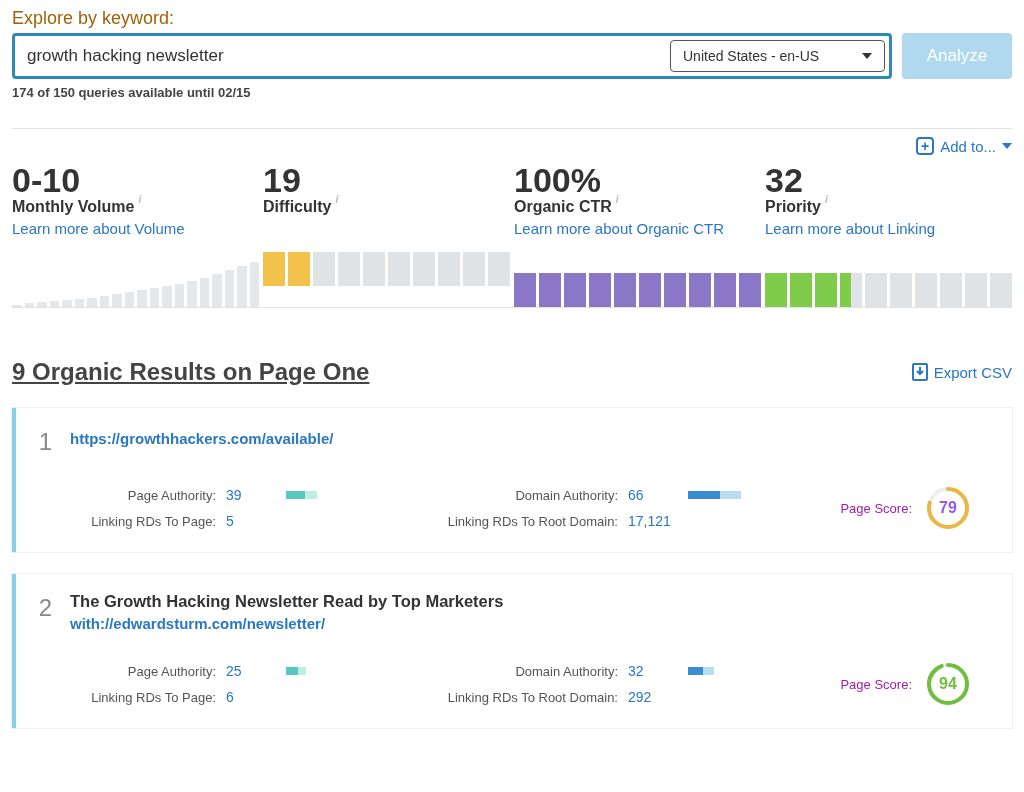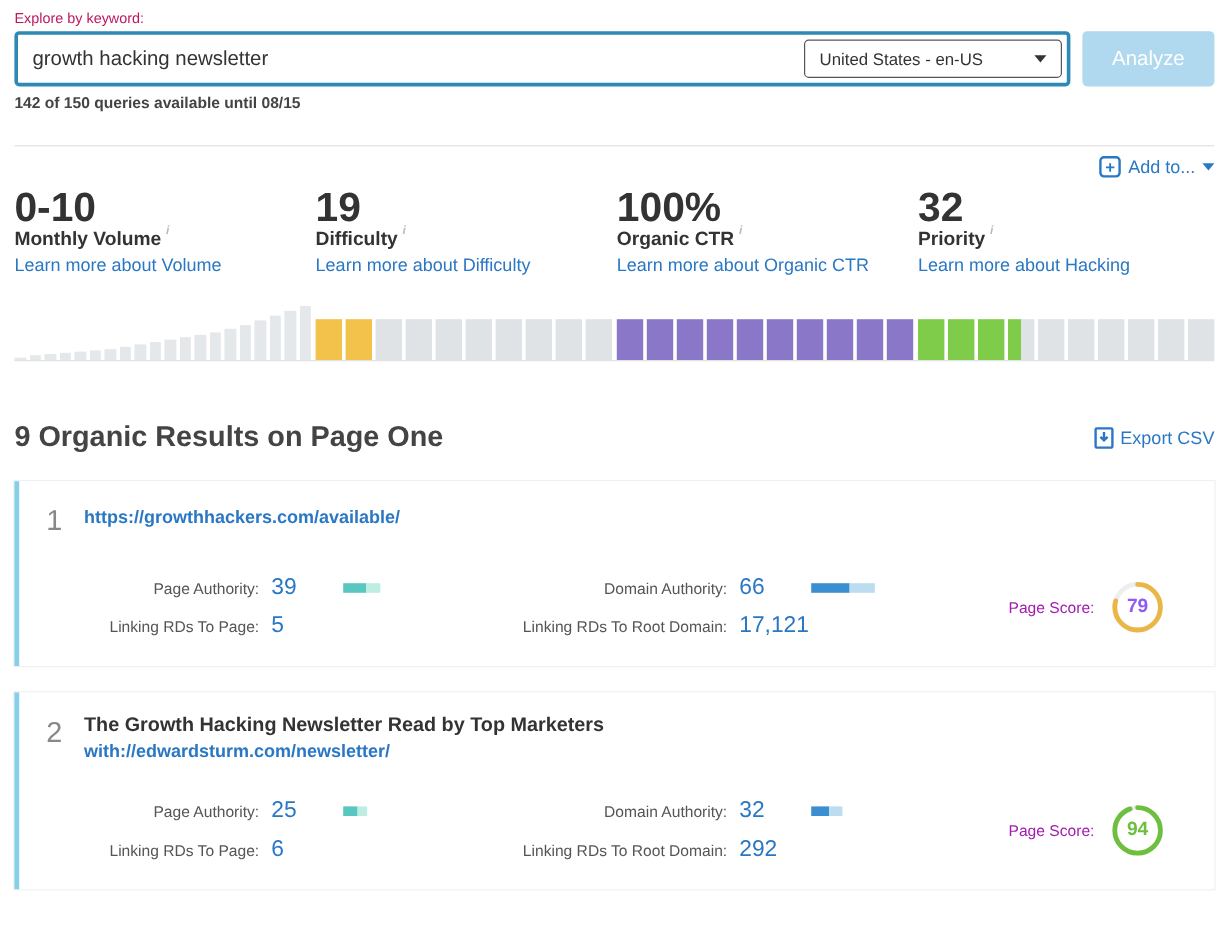--- a/index.html
+++ b/index.html
@@ -1,17 +1,17 @@
 <!DOCTYPE html>
 <html><head>
 <meta charset="utf-8">
 <style>
   * { box-sizing: border-box; margin: 0; padding: 0; }
   body { font-family: -apple-system, BlinkMacSystemFont, "Segoe UI", Helvetica, Arial, sans-serif; color: #333; background:#fff; padding: 8px 12px; }
-  .label { font-size: 12px; color: #be185d; margin-bottom: 4px; }
+  .label { font-size: 18px; color: #a16207; margin-bottom: 4px; }
   .search-row { display: flex; gap: 10px; align-items: stretch; }
   .search-container { flex: 1; display: flex; border: 3px solid #2f89b5; border-radius: 4px; padding: 4px; }
   .search-input { flex: 1; border: none; outline: none; font-size: 17px; padding: 6px 8px; color:#333; }
   .locale-select { width: 215px; border: 1px solid #555; border-radius: 4px; padding: 0 12px; display:flex; align-items:center; justify-content:space-between; font-size:14px; cursor:pointer; background:#fff; }
   .analyze-btn { width: 110px; background: #b0d8ee; color: #fff; border-radius: 4px; border:none; font-size: 17px; font-weight:500; cursor:pointer; }
   .quota { font-size: 13px; font-weight:600; color:#444; margin-top:6px; }
   .divider { height:1px; background:#e2e2e2; margin-top:28px; }
 
   .addto-row { display:flex; justify-content:flex-end; margin-top:8px; }
   .addto { display:flex; align-items:center; gap:6px; color:#2a77c4; font-size:15px; cursor:pointer; font-weight:500; }
@@ -28,38 +28,38 @@
   .bars.uniform .b { height:34px; }
   .volume-bars .b { background:#e4e8ea; }
   .volume-bars .b:nth-child(1){height:2px}.volume-bars .b:nth-child(2){height:4px}.volume-bars .b:nth-child(3){height:5px}.volume-bars .b:nth-child(4){height:6px}.volume-bars .b:nth-child(5){height:7px}.volume-bars .b:nth-child(6){height:8px}.volume-bars .b:nth-child(7){height:9px}.volume-bars .b:nth-child(8){height:11px}.volume-bars .b:nth-child(9){height:13px}.volume-bars .b:nth-child(10){height:15px}.volume-bars .b:nth-child(11){height:17px}.volume-bars .b:nth-child(12){height:19px}.volume-bars .b:nth-child(13){height:21px}.volume-bars .b:nth-child(14){height:23px}.volume-bars .b:nth-child(15){height:26px}.volume-bars .b:nth-child(16){height:29px}.volume-bars .b:nth-child(17){height:33px}.volume-bars .b:nth-child(18){height:37px}.volume-bars .b:nth-child(19){height:41px}.volume-bars .b:nth-child(20){height:45px}
   .bars.uniform.diff .b.on { background:#f2c24b; }
   .bars.uniform.ctr  .b.on { background:#8b77c8; }
   .bars.uniform.pri  .b.on { background:#7fcb4a; }
   .bars.uniform.pri  .b.partial { background: linear-gradient(to right,#7fcb4a 50%,#dfe3e6 50%); }
   .metrics-divider { height:1px; background:#e2e2e2; margin-top:0; }
 
   .results-head { display:flex; justify-content:space-between; align-items:center; margin-top:50px; }
-  .results-title { font-size:24px; font-weight:700; color:#444; }
+  .results-title { font-size:24px; font-weight:700; color:#444;text-decoration:underline; }
   .export { display:flex; align-items:center; gap:6px; color:#2a77c4; font-size:15px; cursor:pointer; }
   .export-icon { width:16px; height:18px; border:2px solid #2a77c4; border-radius:2px; display:flex; align-items:center; justify-content:center; }
   .export-icon svg { display:block; }
 
   .result-card { border-left:4px solid #86cfe8; background:#fff; margin-top:22px; padding:18px 18px 22px 10px; box-shadow: 0 0 0 1px #eef1f3; }
   .card-top { display:flex; gap:18px; }
   .rank { font-size:24px; color:#888; width:26px; text-align:right; padding-top:2px;}
   .title-block { flex:1; }
   .r-title { font-size:16.5px; font-weight:700; color:#333; }
   .r-url { font-size:15px; font-weight:600; color:#2a77c4; margin-top:4px; cursor:pointer; }
-  .stats-row { display:flex; margin-top:30px; align-items:center; }
+  .stats-row { display:flex; margin-top:30px; align-items:center;gap:12px; }
   .stat-col { display:flex; flex-direction:column; gap:10px; }
   .stat-line { display:flex; align-items:center; gap:10px; }
   .stat-label { font-size:13px; color:#555; text-align:right; }
   .labels-a { width:190px; }
   .labels-b { width:210px; }
-  .stat-val { font-size:19px; color:#2a77c4; font-weight:500; width:50px; }
+  .stat-val { font-size:14px; color:#2a77c4; font-weight:500; width:50px; }
   .mini-bar { width:80px; height:8px; background:transparent; position:relative; }
   .mini-bar .seg1 { position:absolute; left:0; top:0; height:100%; background:#57c7c0; }
   .mini-bar .seg2 { position:absolute; top:0; height:100%; background:#bdeee1; }
   .mini-bar.blue .seg1 { background:#3b8fd0; }
   .mini-bar.blue .seg2 { background:#bcdcef; }
   .page-score { margin-left:auto; display:flex; align-items:center; gap:14px; padding-right:24px;}
   .page-score .pslabel { font-size:13px; color:#a21caf; }
   .ring { width:44px; height:44px; position:relative; }
   .ring svg { transform: rotate(-90deg); }
   .ring .num { position:absolute; inset:0; display:flex; align-items:center; justify-content:center; font-size:16px; font-weight:600; }
@@ -73,21 +73,21 @@
 <div class="search-row">
   <div class="search-container">
     <input class="search-input" value="growth hacking newsletter" style="">
     <div class="locale-select">
       <span>United States - en-US</span>
       <span class="caret-down"></span>
     </div>
   </div>
   <button class="analyze-btn">Analyze</button>
 </div>
-<div class="quota">142 of 150 queries available until 08/15</div>
+<div class="quota">174 of 150 queries available until 02/15</div>
 
 <div class="divider"></div>
 
 <div class="addto-row">
   <div class="addto">
     <span class="plusbox">+</span>
     <span>Add to...</span>
     <span class="caret-down blue"></span>
   </div>
 </div>
@@ -122,21 +122,20 @@
         <div class="b"></div>
         <div class="b"></div>
     </div>
   </div>
   <div class="metric">
     <div class="value">19</div>
     <div class="mlabel">
         <span>Difficulty</span>
         <span class="info-i">i</span>
       </div>
-    <div class="learn">Learn more about Difficulty</div>
     <div class="bars uniform diff">
       <div class="b on"></div>
         <div class="b on"></div>
         <div class="b"></div>
         <div class="b"></div>
         <div class="b"></div>
         <div class="b"></div>
         <div class="b"></div>
         <div class="b"></div>
         <div class="b"></div>
@@ -162,21 +161,21 @@
         <div class="b on"></div>
         <div class="b on"></div>
     </div>
   </div>
   <div class="metric">
     <div class="value">32</div>
     <div class="mlabel">
         <span>Priority</span>
         <span class="info-i">i</span>
       </div>
-    <div class="learn">Learn more about Hacking</div>
+    <div class="learn">Learn more about Linking</div>
     <div class="bars uniform pri">
       <div class="b on"></div>
         <div class="b on"></div>
         <div class="b on"></div>
         <div class="b partial"></div>
         <div class="b"></div>
         <div class="b"></div>
         <div class="b"></div>
         <div class="b"></div>
         <div class="b"></div>

